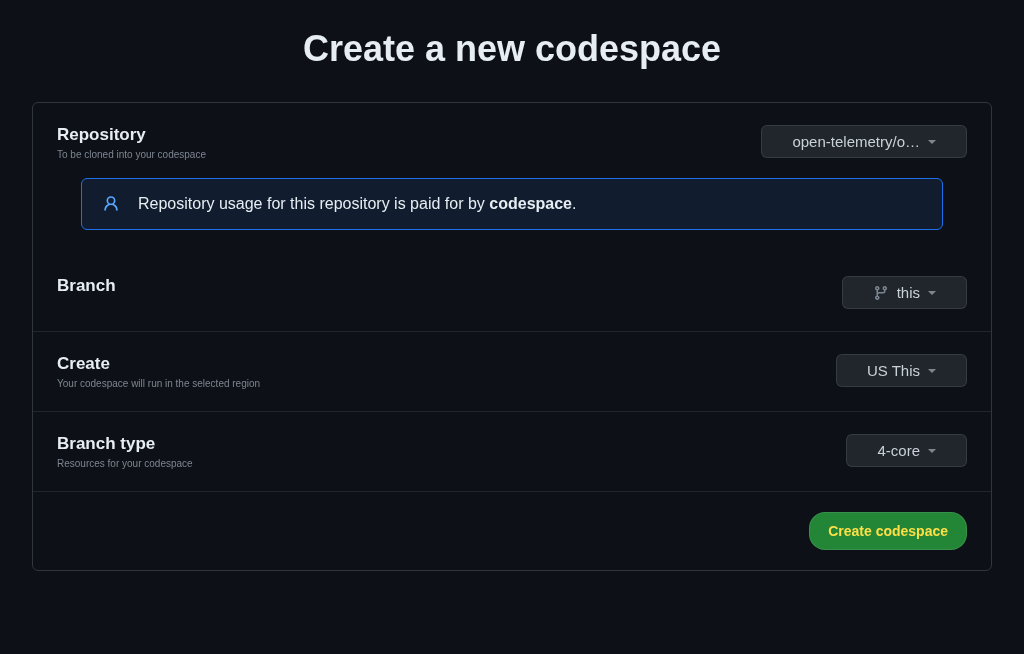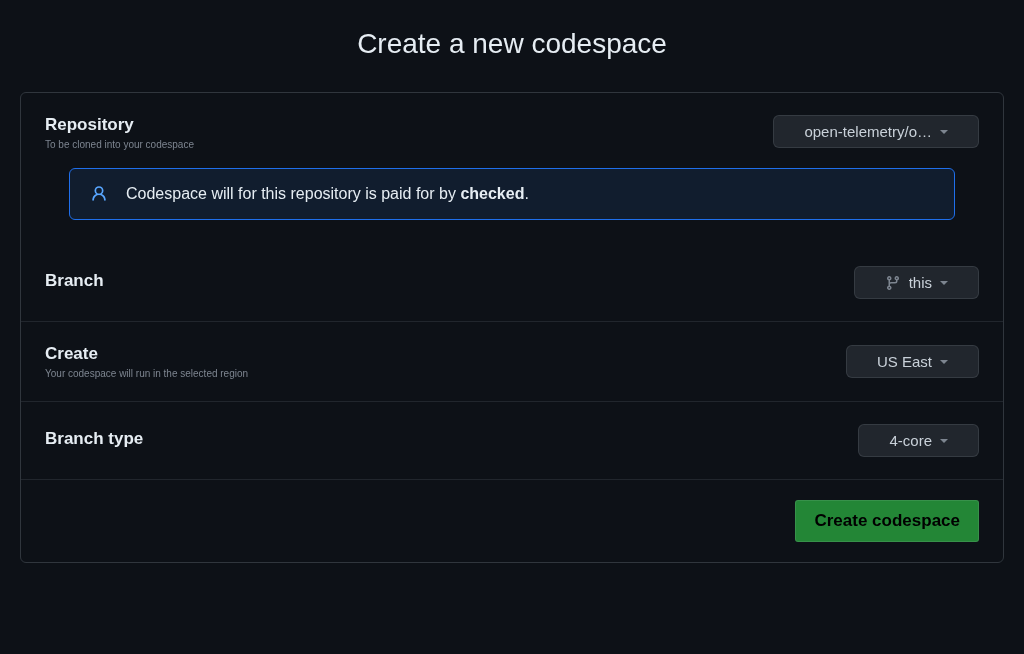--- a/index.html
+++ b/index.html
@@ -9,37 +9,37 @@
     }
     body {
       background: #0d1117;
       color: #e6edf3;
       font-family: -apple-system, BlinkMacSystemFont, "Segoe UI", Helvetica, Arial, sans-serif;
       width: 1024px;
       height: 654px;
       overflow: hidden;
     }
     .page-title {
-      font-size: 28px;
-      font-weight: 400;
+      font-size: 36px;
+      font-weight: 700;
       text-align: center;
       padding: 28px 0 32px 0;
       color: #e6edf3;
     }
     .card {
-      margin: 0 20px;
+      margin: 0 32px;
       border: 1px solid #30363d;
       border-radius: 6px;
       background: #0d1117;
     }
     .section {
       padding: 22px 24px;
       border-bottom: 1px solid #21262d;
       display: flex;
-      align-items: center;
+      align-items: flex-start;
       justify-content: space-between;
     }
     .section:last-child {
       border-bottom: none;
     }
     .section-text {
       flex: 1;
       min-width: 0;
     }
     .section-label {
@@ -107,23 +107,23 @@
       gap: 20px;
     }
     .footer {
       padding: 20px 24px;
       display: flex;
       justify-content: flex-end;
     }
     .primary-btn {
       background: #238636;
       border: 1px solid rgba(240,246,252,0.1);
-      border-radius: 3px;
-      color: #000000;
-      font-size: 17px;
+      border-radius: 16px;
+      color: #fde047;
+      font-size: 14px;
       font-weight: 600;
       padding: 10px 18px;
       cursor: pointer;
     }
   </style>
 </head>
 <body>
 
 <h1 class="page-title">Create a new codespace</h1>
 
@@ -139,21 +139,21 @@
         <span class="selector-label">open-telemetry/o…</span>
         <span class="caret"></span>
       </button>
     </div>
 
     <div class="notice">
       <svg width="18" height="18" viewBox="0 0 16 16" fill="#58a6ff">
         <path d="M10.561 8.073a6.005 6.005 0 0 1 3.432 5.142.75.75 0 1 1-1.498.07 4.5 4.5 0 0 0-8.99 0 .75.75 0 0 1-1.498-.07 6.004 6.004 0 0 1 3.431-5.142 3.999 3.999 0 1 1 5.123 0ZM10.5 5a2.5 2.5 0 1 0-5 0 2.5 2.5 0 0 0 5 0Z"></path>
       </svg>
       <span class="notice-text">
-        <span>Codespace will for this repository is paid for by </span><b>checked</b><span>.</span>
+        <span>Repository usage for this repository is paid for by </span><b>codespace</b><span>.</span>
       </span>
     </div>
   </div>
 
   <div class="section">
     <div class="section-text">
       <div class="section-label">Branch</div>
     </div>
     <button class="selector-btn">
       <svg class="branch-icon" width="16" height="16" viewBox="0 0 16 16" fill="#7d8590">
@@ -163,28 +163,29 @@
       <span class="caret"></span>
     </button>
   </div>
 
   <div class="section">
     <div class="section-text">
       <div class="section-label">Create</div>
       <div class="section-desc">Your codespace will run in the selected region</div>
     </div>
     <button class="selector-btn">
-      <span class="selector-label">US East</span>
+      <span class="selector-label">US This</span>
       <span class="caret"></span>
     </button>
   </div>
 
   <div class="section">
     <div class="section-text">
       <div class="section-label">Branch type</div>
+      <div class="section-desc">Resources for your codespace</div>
     </div>
     <button class="selector-btn">
       <span class="selector-label">4-core</span>
       <span class="caret"></span>
     </button>
   </div>
 
   <div class="footer">
     <button class="primary-btn">Create codespace</button>
   </div>

